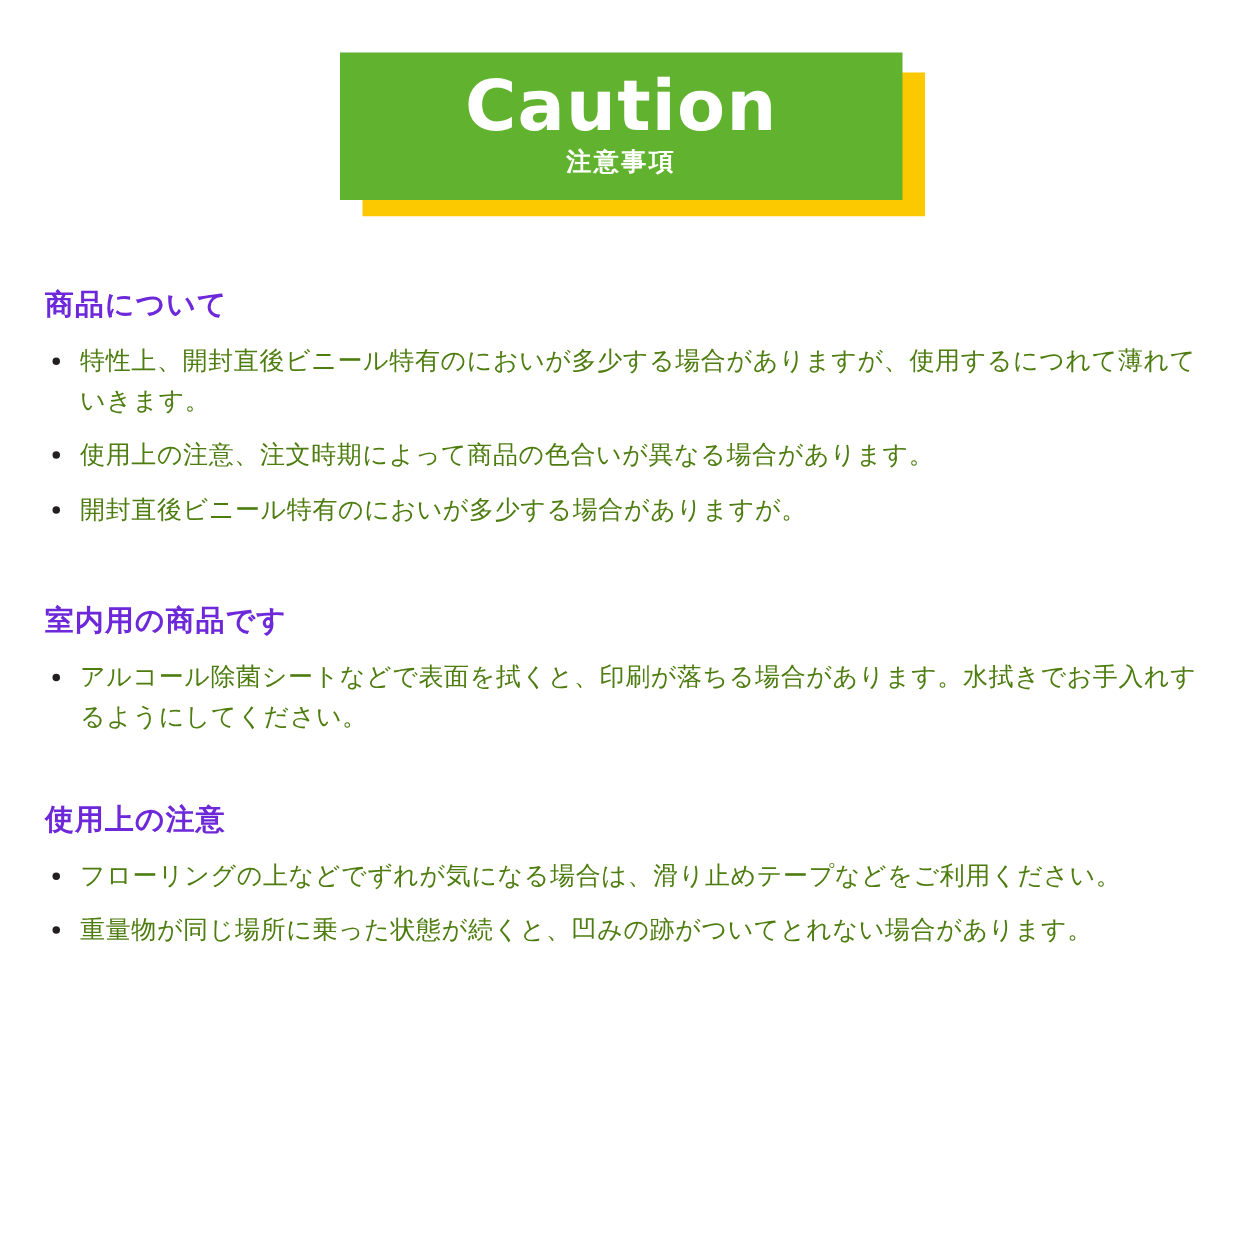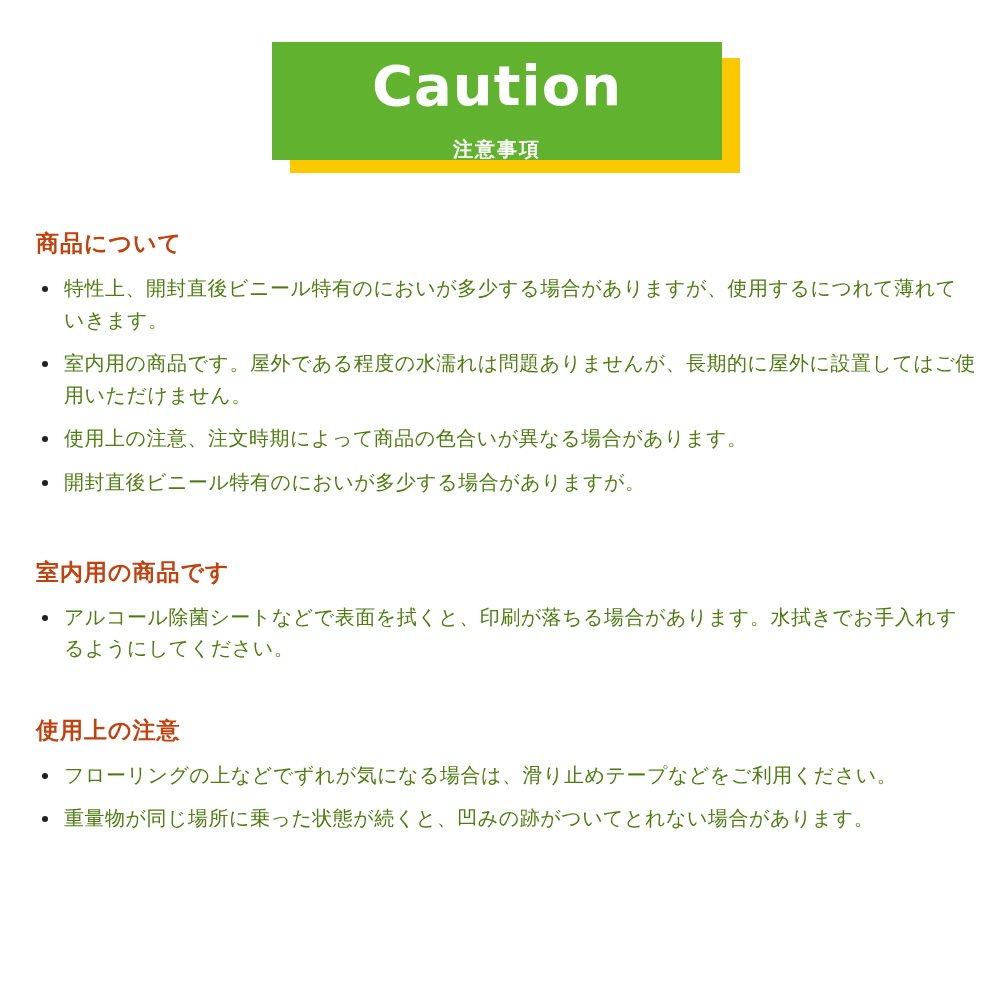--- a/index.html
+++ b/index.html
@@ -56,39 +56,39 @@
     letter-spacing: 1px;
     line-height: 1;
     margin-top: 16px;
     font-family: "DejaVu Sans", sans-serif;
   }
   .banner-sub {
     color: #ffffff;
     font-size: 20px;
     font-weight: bold;
     letter-spacing: 2px;
-    margin-top: 22px;
+    margin-top: 2px;
     font-family: "DejaVu Sans", sans-serif;
   }
 
   
   .content {
     position: absolute;
     left: 36px;
     top: 228px;
     width: 940px;
   }
 
   .section {
     margin-bottom: 18px;
   }
   .section-heading {
     font-size: 23px;
     font-weight: bold;
-    color: #c2410c;
+    color: #6d28d9;
     letter-spacing: 1px;
     margin: 0 0 14px 0;
     font-family: "DejaVu Sans", sans-serif;
   }
   .bullet-list {
     list-style: none;
     margin: 0;
     padding: 0;
   }
   .bullet-item {
@@ -127,21 +127,20 @@
       <div class="banner-sub">注意事項</div>
     </div>
   </div>
 
   <div class="content">
 
     <div class="section">
       <h2 class="section-heading">商品について</h2>
       <ul class="bullet-list">
         <li class="bullet-item">特性上、開封直後ビニール特有のにおいが多少する場合がありますが、使用するにつれて薄れていきます。</li>
-        <li class="bullet-item">室内用の商品です。屋外である程度の水濡れは問題ありませんが、長期的に屋外に設置してはご使用いただけません。</li>
         <li class="bullet-item">使用上の注意、注文時期によって商品の色合いが異なる場合があります。</li>
         <li class="bullet-item">開封直後ビニール特有のにおいが多少する場合がありますが。</li>
       </ul>
     </div>
 
     <div class="gap-lg"></div>
 
     <div class="section">
       <h2 class="section-heading">室内用の商品です</h2>
       <ul class="bullet-list">

